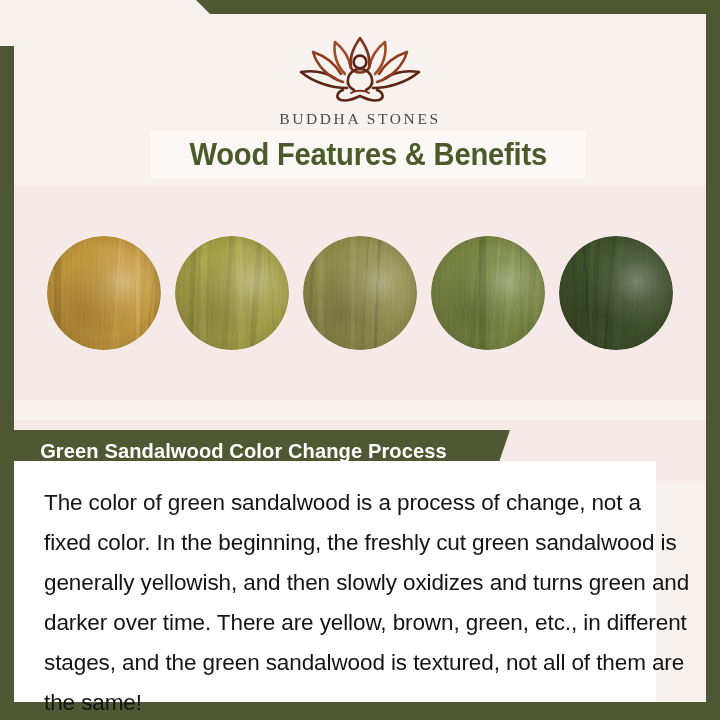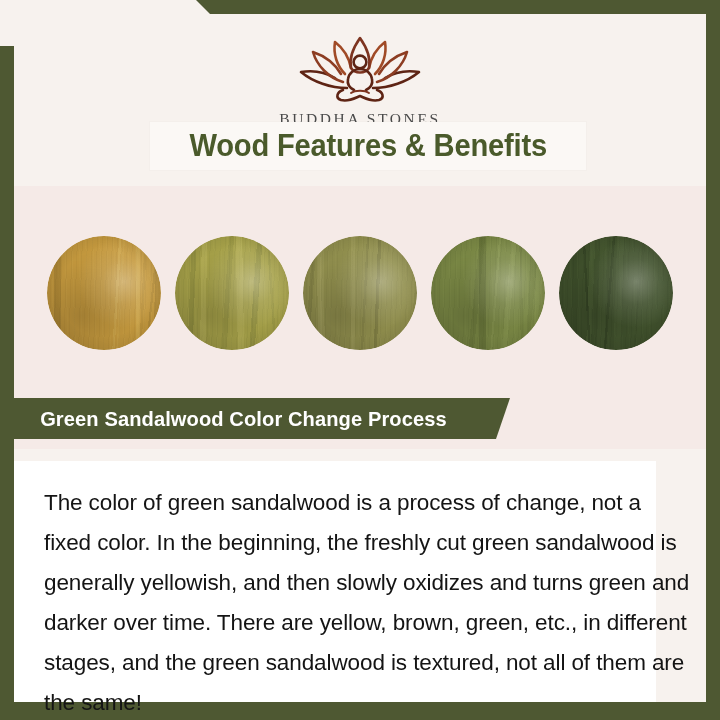--- a/index.html
+++ b/index.html
@@ -39,21 +39,21 @@
   .logo-text{
     margin-top:6px;
     font-family:"Liberation Serif", serif;
     font-size:15.5px;letter-spacing:2.6px;color:#4a4a4a;
     font-weight:400;
     text-align:center;
   }
 
   
   .title-plaque{
-    position:absolute;left:136px;top:108px;width:436px;height:48px;
+    position:absolute;left:136px;top:117px;width:436px;height:48px;
     background:#fbf8f5;
     box-shadow:0 0 0 1px rgba(0,0,0,0.012);
     display:flex;align-items:center;justify-content:center;
   }
   .title-plaque h1{
     margin:0;
     font-size:31px;
     font-weight:700;
     color:#4a5a2b;
     letter-spacing:-0.2px;
@@ -79,21 +79,21 @@
   .bead .shade{
     position:absolute;inset:0;border-radius:50%;
     background:
       radial-gradient(circle at 68% 40%, rgba(255,255,255,0.30) 0%, rgba(255,255,255,0.10) 22%, rgba(255,255,255,0) 45%),
       radial-gradient(circle at 30% 70%, rgba(0,0,0,0.18) 0%, rgba(0,0,0,0.04) 45%, rgba(0,0,0,0) 70%),
       radial-gradient(circle at 50% 50%, rgba(0,0,0,0) 55%, rgba(0,0,0,0.22) 100%);
   }
 
   
   .banner-zone{
-    position:absolute;left:0;top:374px;width:692px;height:61px;
+    position:absolute;left:0;top:406px;width:692px;height:61px;
     background:#f5eae7;
   }
   .banner{
     position:absolute;left:-14px;top:10px;width:524px;height:41px;
     background:#4e5832;
     clip-path:polygon(0 0, 510px 0, 496px 41px, 0 41px);
     display:flex;align-items:center;
   }
   .banner span{
     margin-left:36px;

